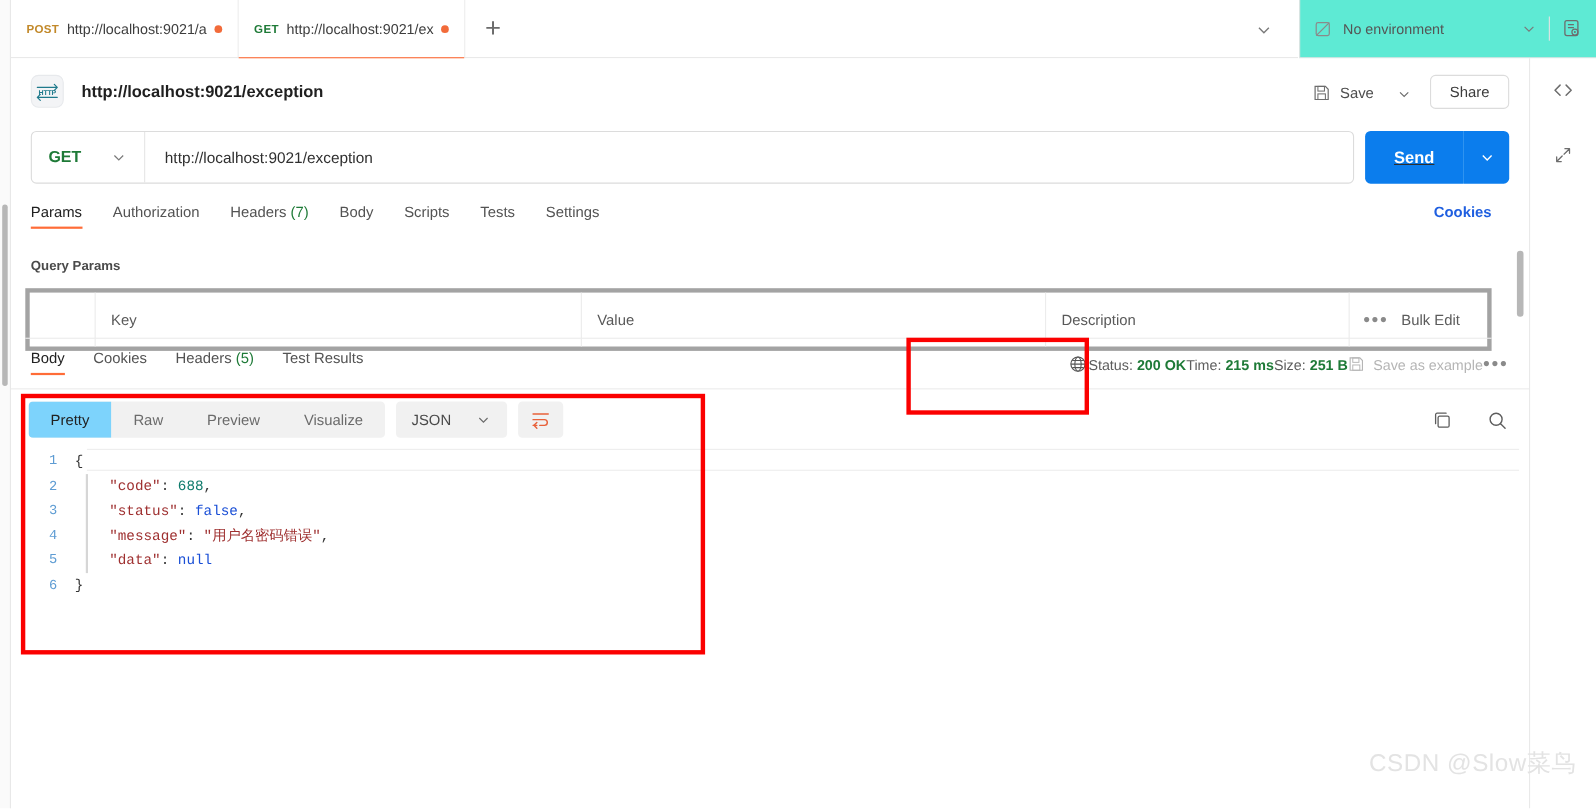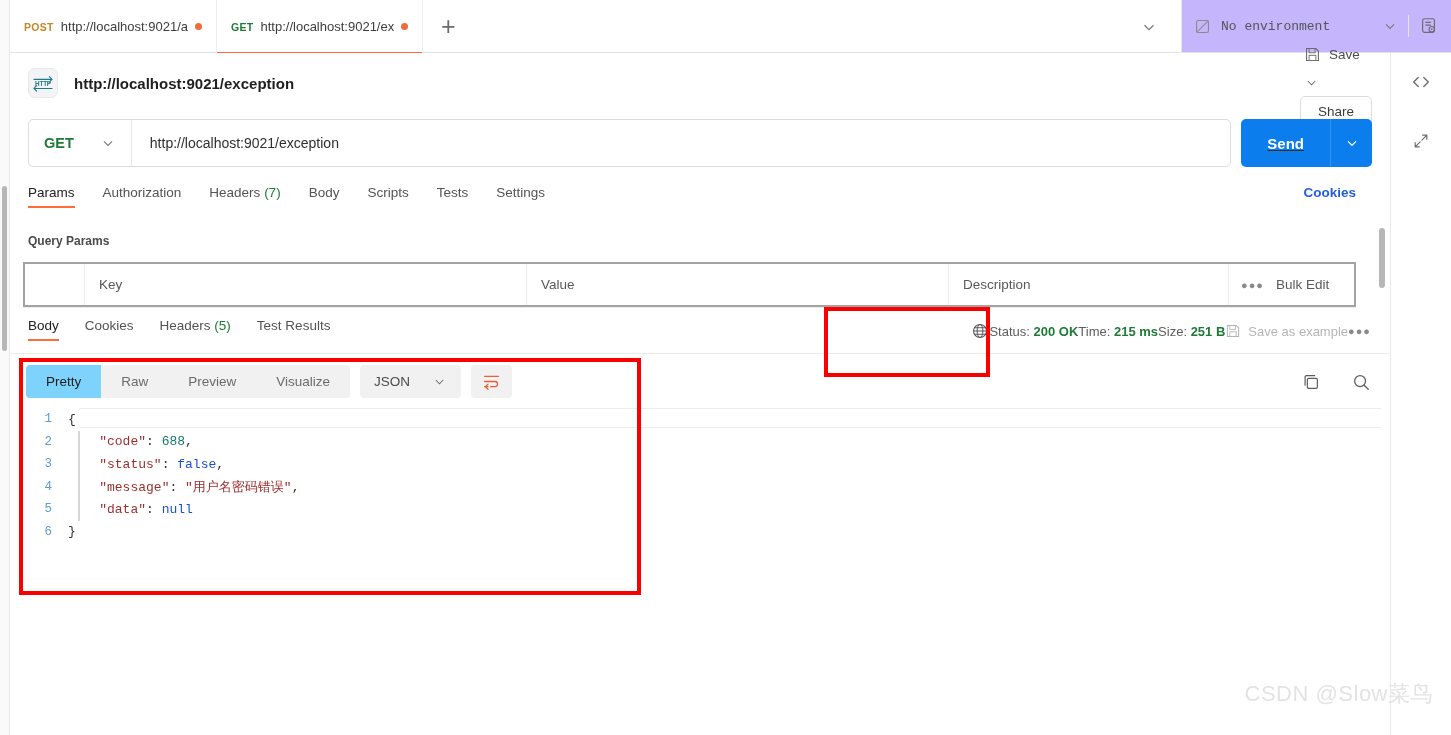--- a/index.html
+++ b/index.html
@@ -50,21 +50,21 @@
   }
   .tabstrip-caret {
     position:absolute; right:22px; top:0; height:53px;
     display:flex; align-items:center; color:#7a7a7a; cursor:pointer;
   }
 
   
   .envzone {
     position:absolute; left:1181px; top:0; width:270px; height:53px;
     border-bottom:1px solid #e4e4e4; border-left:1px solid #e4e4e4;
-    display:flex; align-items:center; padding:0 12px; gap:10px; background:#c4b5fd;font-family:Liberation Mono, monospace;
+    display:flex; align-items:center; padding:0 12px; gap:10px; background:#5eead4;
   }
   .env-label { font-size:13px; color:#555; }
   .env-caret { color:#7a7a7a; margin-left:auto; }
   .env-div { width:1px; height:22px; background:#e4e4e4; }
 
   
   .right-rail {
     position:absolute; right:0; top:53px; width:61px; height:682px;
     border-left:1px solid #e9e9e9; background:#fff;
     display:flex; flex-direction:column; align-items:center; padding-top:18px; gap:38px;
@@ -76,21 +76,21 @@
     position:absolute; left:10px; top:53px; width:1380px; height:60px;
     display:flex; align-items:center; padding:0 18px; background:#fff;
   }
   .http-badge {
     width:30px; height:30px; border-radius:7px; background:#f3f4f6;
     display:flex; align-items:center; justify-content:center;
     color:#1f7a8c; font-size:8.5px; font-weight:700; letter-spacing:-.2px;
     border:1px solid #e7e9ec; position:relative;
   }
   .req-title { margin-left:16px; font-size:15px; font-weight:700; color:#1f1f1f; }
-  .head-right { margin-left:auto; display:flex; align-items:flex-start; gap:0;flex-direction:column; }
+  .head-right { margin-left:auto; display:flex; align-items:flex-end; gap:0; }
   .save-btn {
     display:flex; align-items:center; gap:8px; padding:6px 10px;
     color:#4d4d4d; font-size:13.5px; cursor:pointer;
   }
   .save-caret { padding:6px 10px; color:#6b6b6b; cursor:pointer; }
   .share-btn {
     border:1px solid #dcdcdc; border-radius:5px; padding:7px 17px;
     font-size:13.5px; color:#3c3c3c; background:#fff; cursor:pointer; margin-left:6px;
   }
 
@@ -129,22 +129,22 @@
   }
   .rq-tab .cnt { color:#1e7a37; }
   .cookies-link {
     position:absolute; right:34px; top:0; font-size:13.5px; color:#1f5fe0;
     font-weight:700; cursor:pointer;
   }
 
   
   .qp-title { position:absolute; left:28px; top:234px; font-size:12px; color:#4a4a4a; font-weight:600; }
   .qp-table {
-    position:absolute; left:23px; top:262px; width:1333px; height:45px;
-    border:2px solid #a3a3a3; display:flex; align-items:stretch; background:#fff;
+    position:absolute; left:23px; top:262px; width:1333px; height:57px;
+    border:4px solid #a3a3a3; display:flex; align-items:stretch; background:#fff;
   }
   .qp-cell {
     display:flex; align-items:center; padding:0 14px;
     font-size:13.5px; color:#595959; border-right:1px solid #ececec;
   }
   .qp-check { width:60px; }
   .qp-key { width:442px; }
   .qp-value { width:422px; }
   .qp-desc { flex:1; }
   .qp-bulk {

